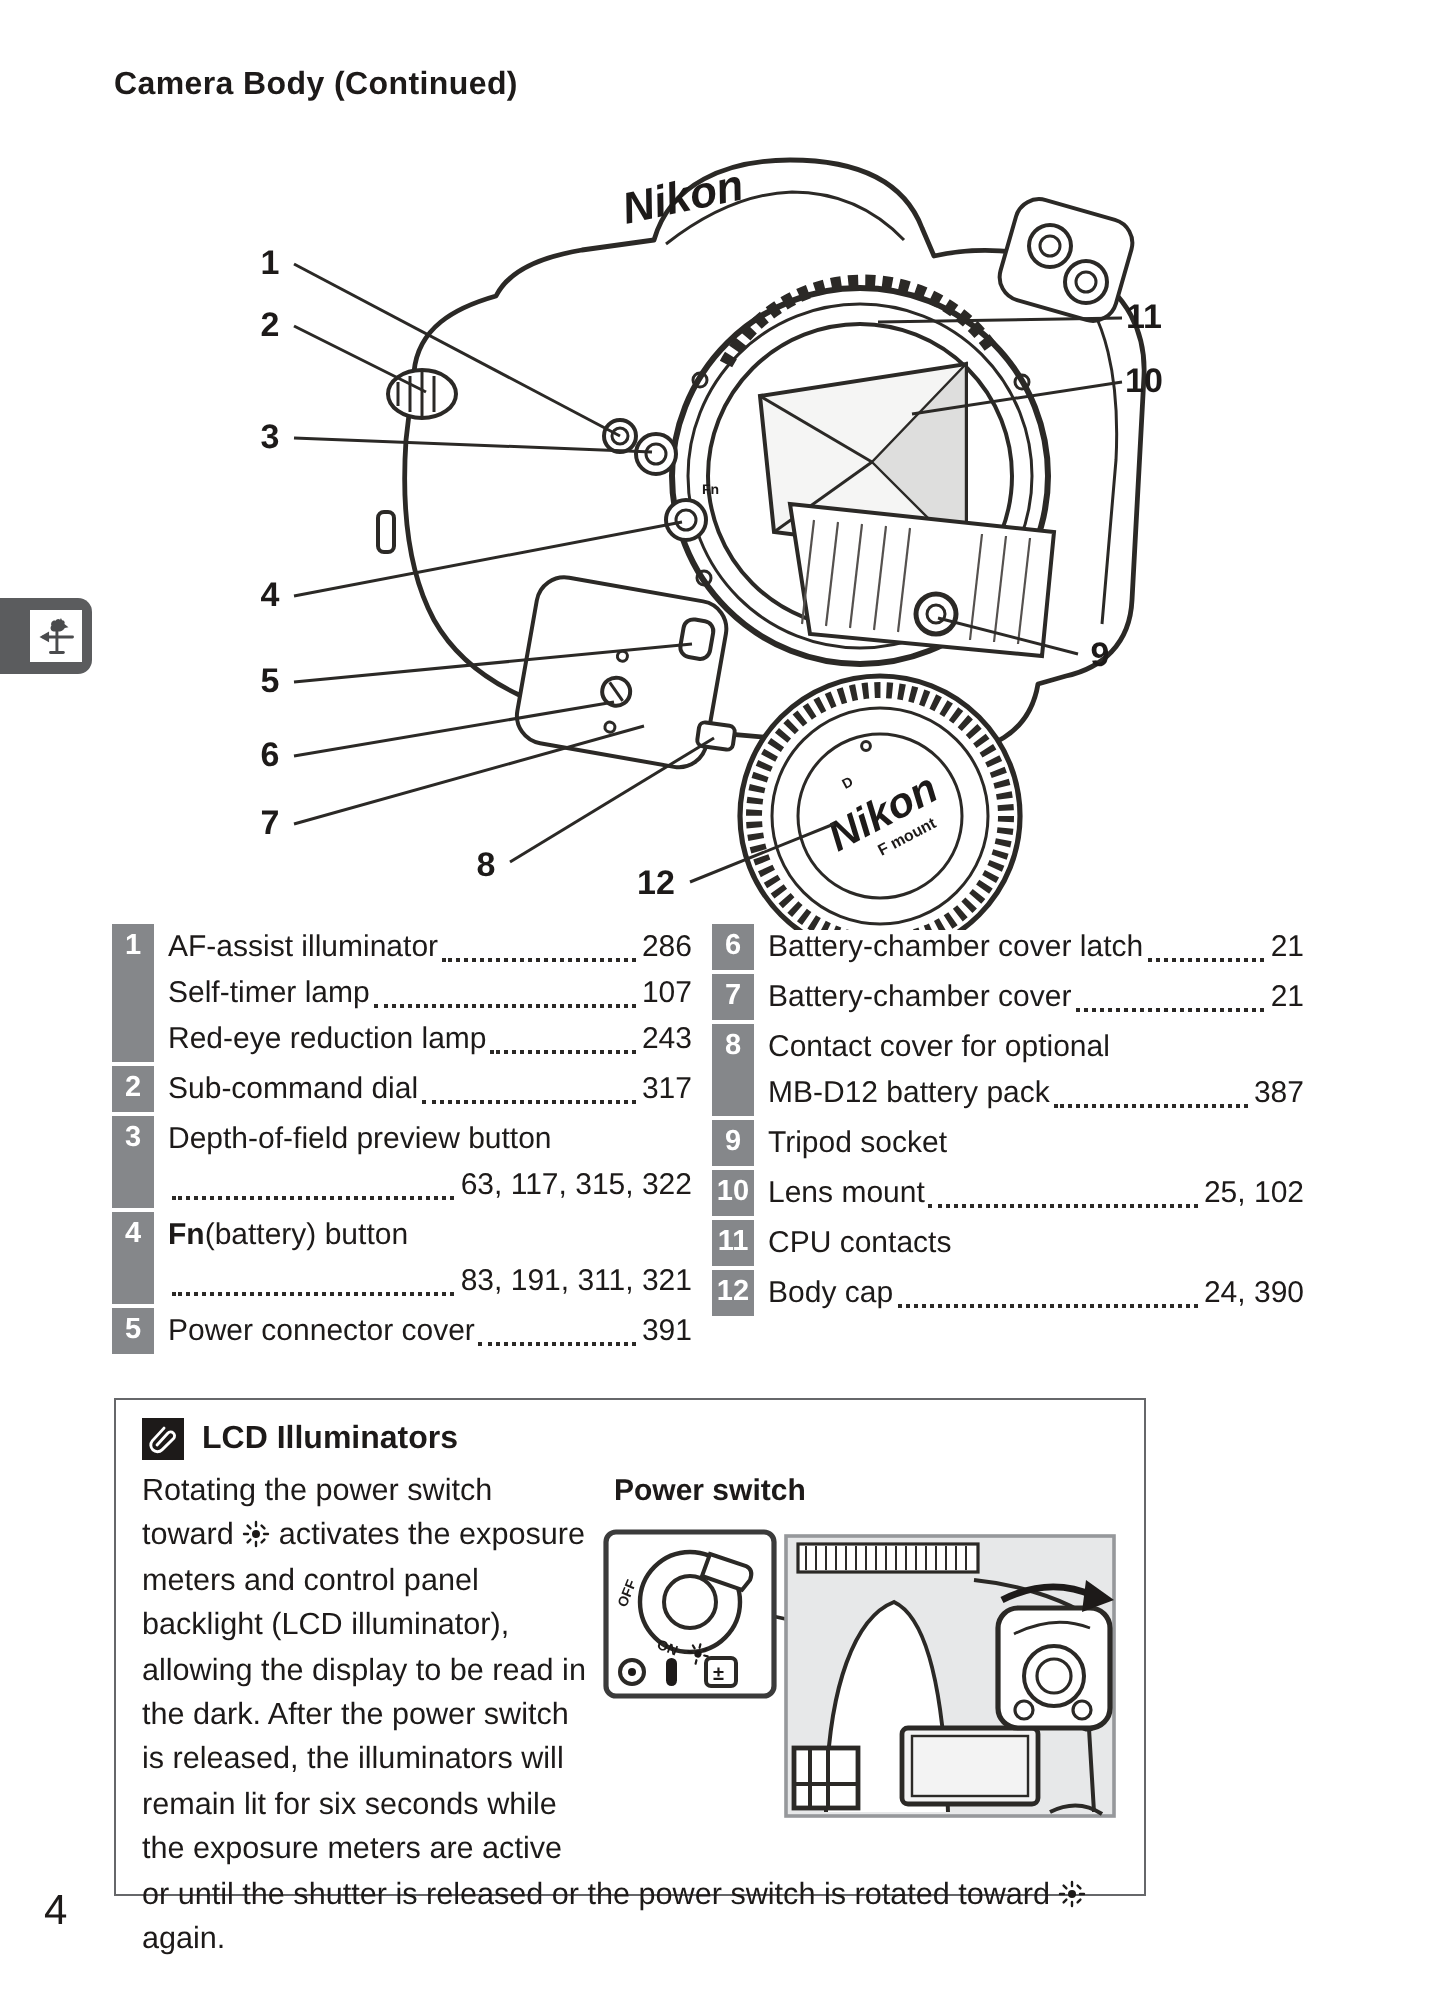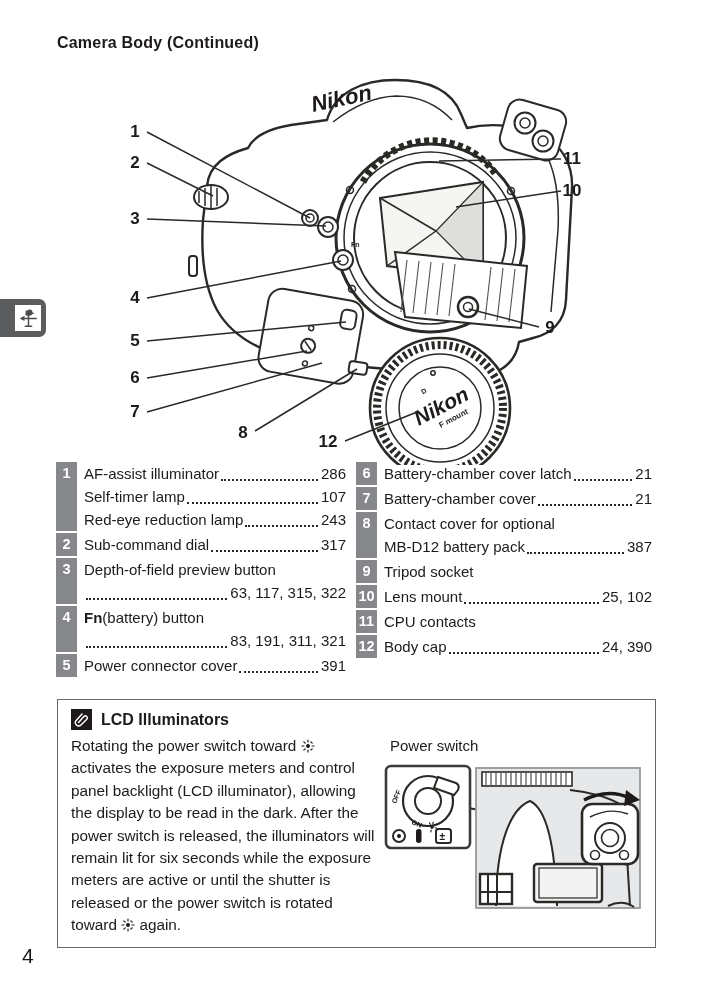--- a/index.html
+++ b/index.html
@@ -31,27 +31,27 @@
   .pl-col.right{width:296px;}
   .pl-item{display:flex;margin-bottom:2px;}
   .pl-badge{width:21px;background:#85878a;color:#fff;font-weight:bold;font-size:14.5px;text-align:center;line-height:23px;flex:0 0 21px;}
   .pl-lines{flex:1;padding-left:7px;min-width:0;}
   .pl-line{display:flex;font-size:15px;line-height:23px;white-space:nowrap;}
   .pl-label{}
   .pl-bold{font-weight:bold;}
   .pl-dots{flex:1 1 auto;min-width:6px;border-bottom:2px dotted #2b2926;margin:0 3px 4px 2px;align-self:flex-end;}
   .pl-pages{}
   
-  #notebox{position:absolute;left:57px;top:699px;width:599px;height:249px;box-sizing:border-box;border:1.5px solid #66676a;padding:9px 13px 8px 13px;}
+  #notebox{position:absolute;left:57px;top:699px;width:516px;height:249px;box-sizing:border-box;border:1.5px solid #66676a;padding:9px 13px 8px 13px;}
   .note-head{display:flex;align-items:center;gap:9px;margin-bottom:5px;}
   .note-icon{width:21px;height:21px;background:#1d1a19;display:flex;align-items:center;justify-content:center;}
   .note-title{font-size:16px;font-weight:bold;}
   .note-body{font-size:15.3px;line-height:22.4px;text-align:left;}
   .note-fig{float:right;width:258px;height:181px;margin-left:8px;margin-bottom:2px;}
-  .fig-label{font-size:15px;font-weight:normal;margin:0 0 3px 6px;}
+  .fig-label{font-size:15px;font-weight:bold;margin:0 0 3px 6px;}
   .illum{display:inline-block;vertical-align:-2px;line-height:0;}
   .figtxt{font-family:"Liberation Sans",sans-serif;font-weight:bold;fill:#1d1a19;}
   
   .page-num{position:absolute;left:22px;top:944px;font-size:21px;}
 </style>
 </head>
 <body>
 
 <div id="page">
 

